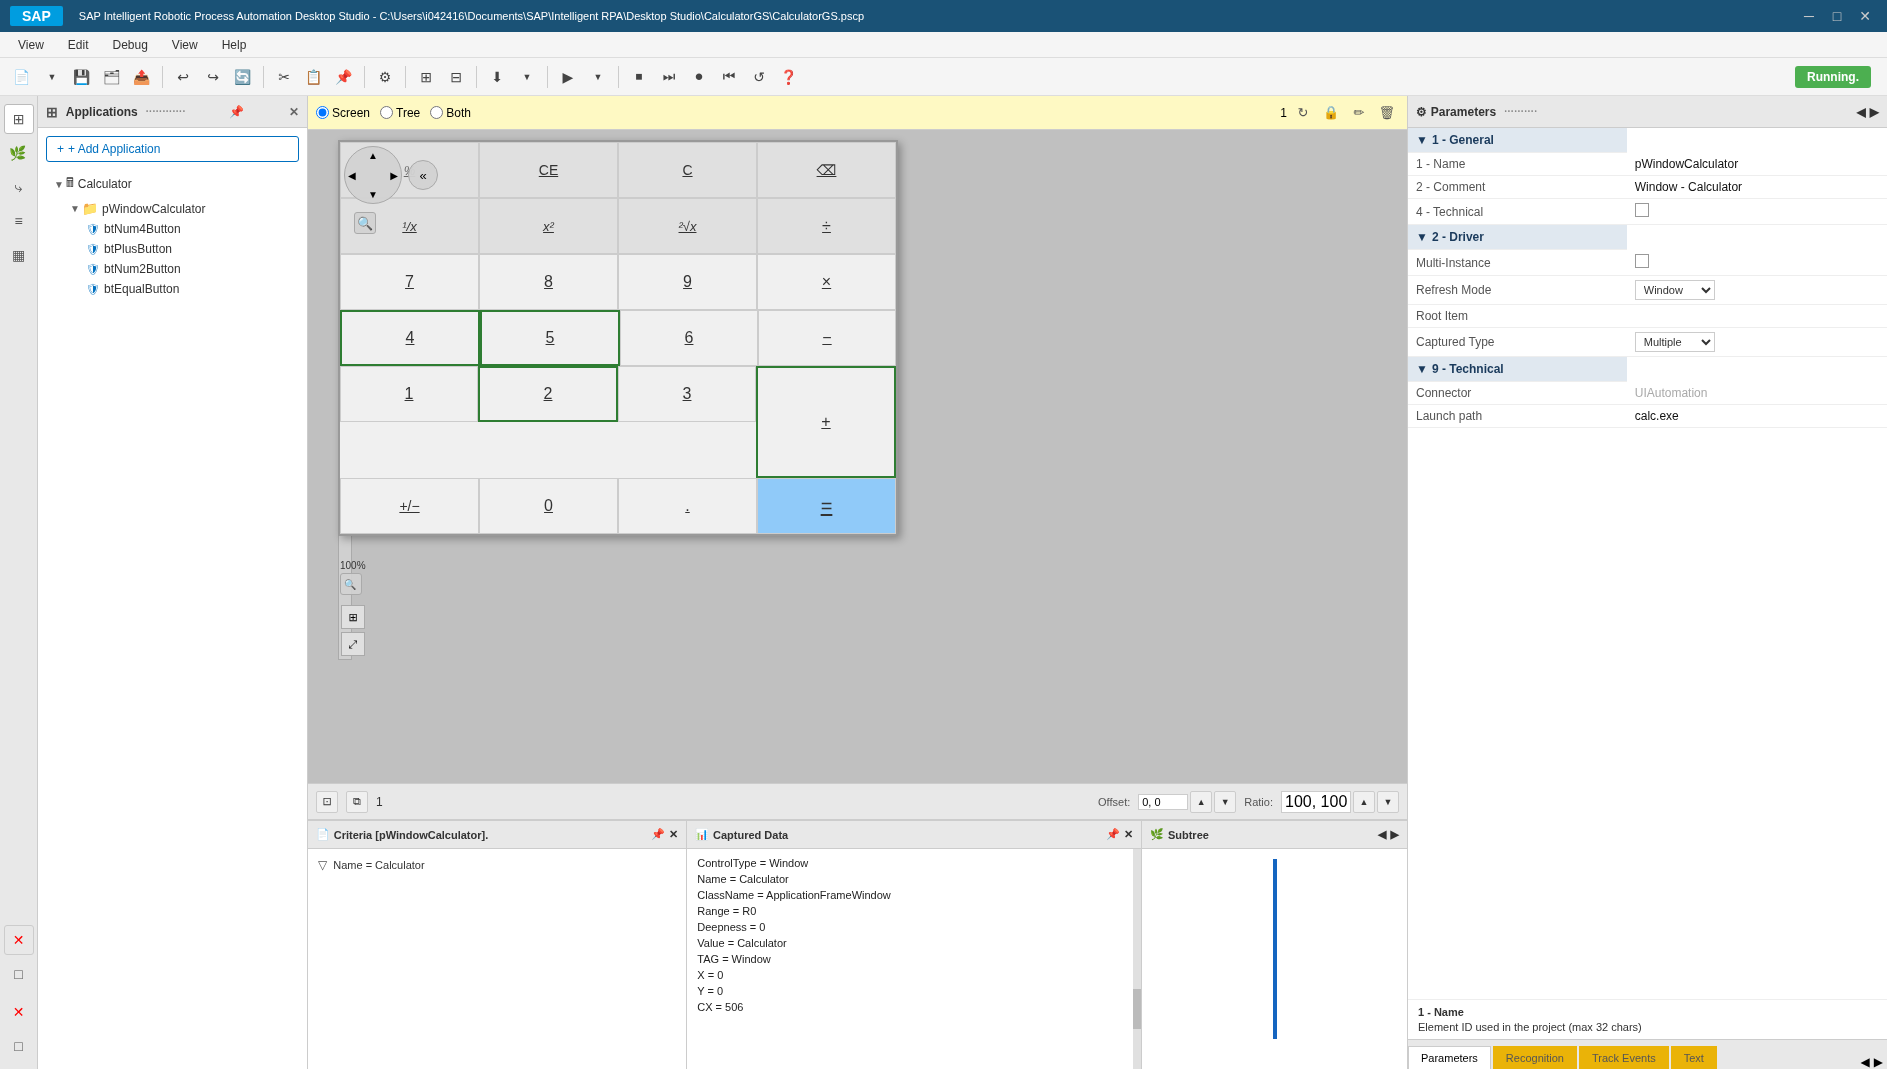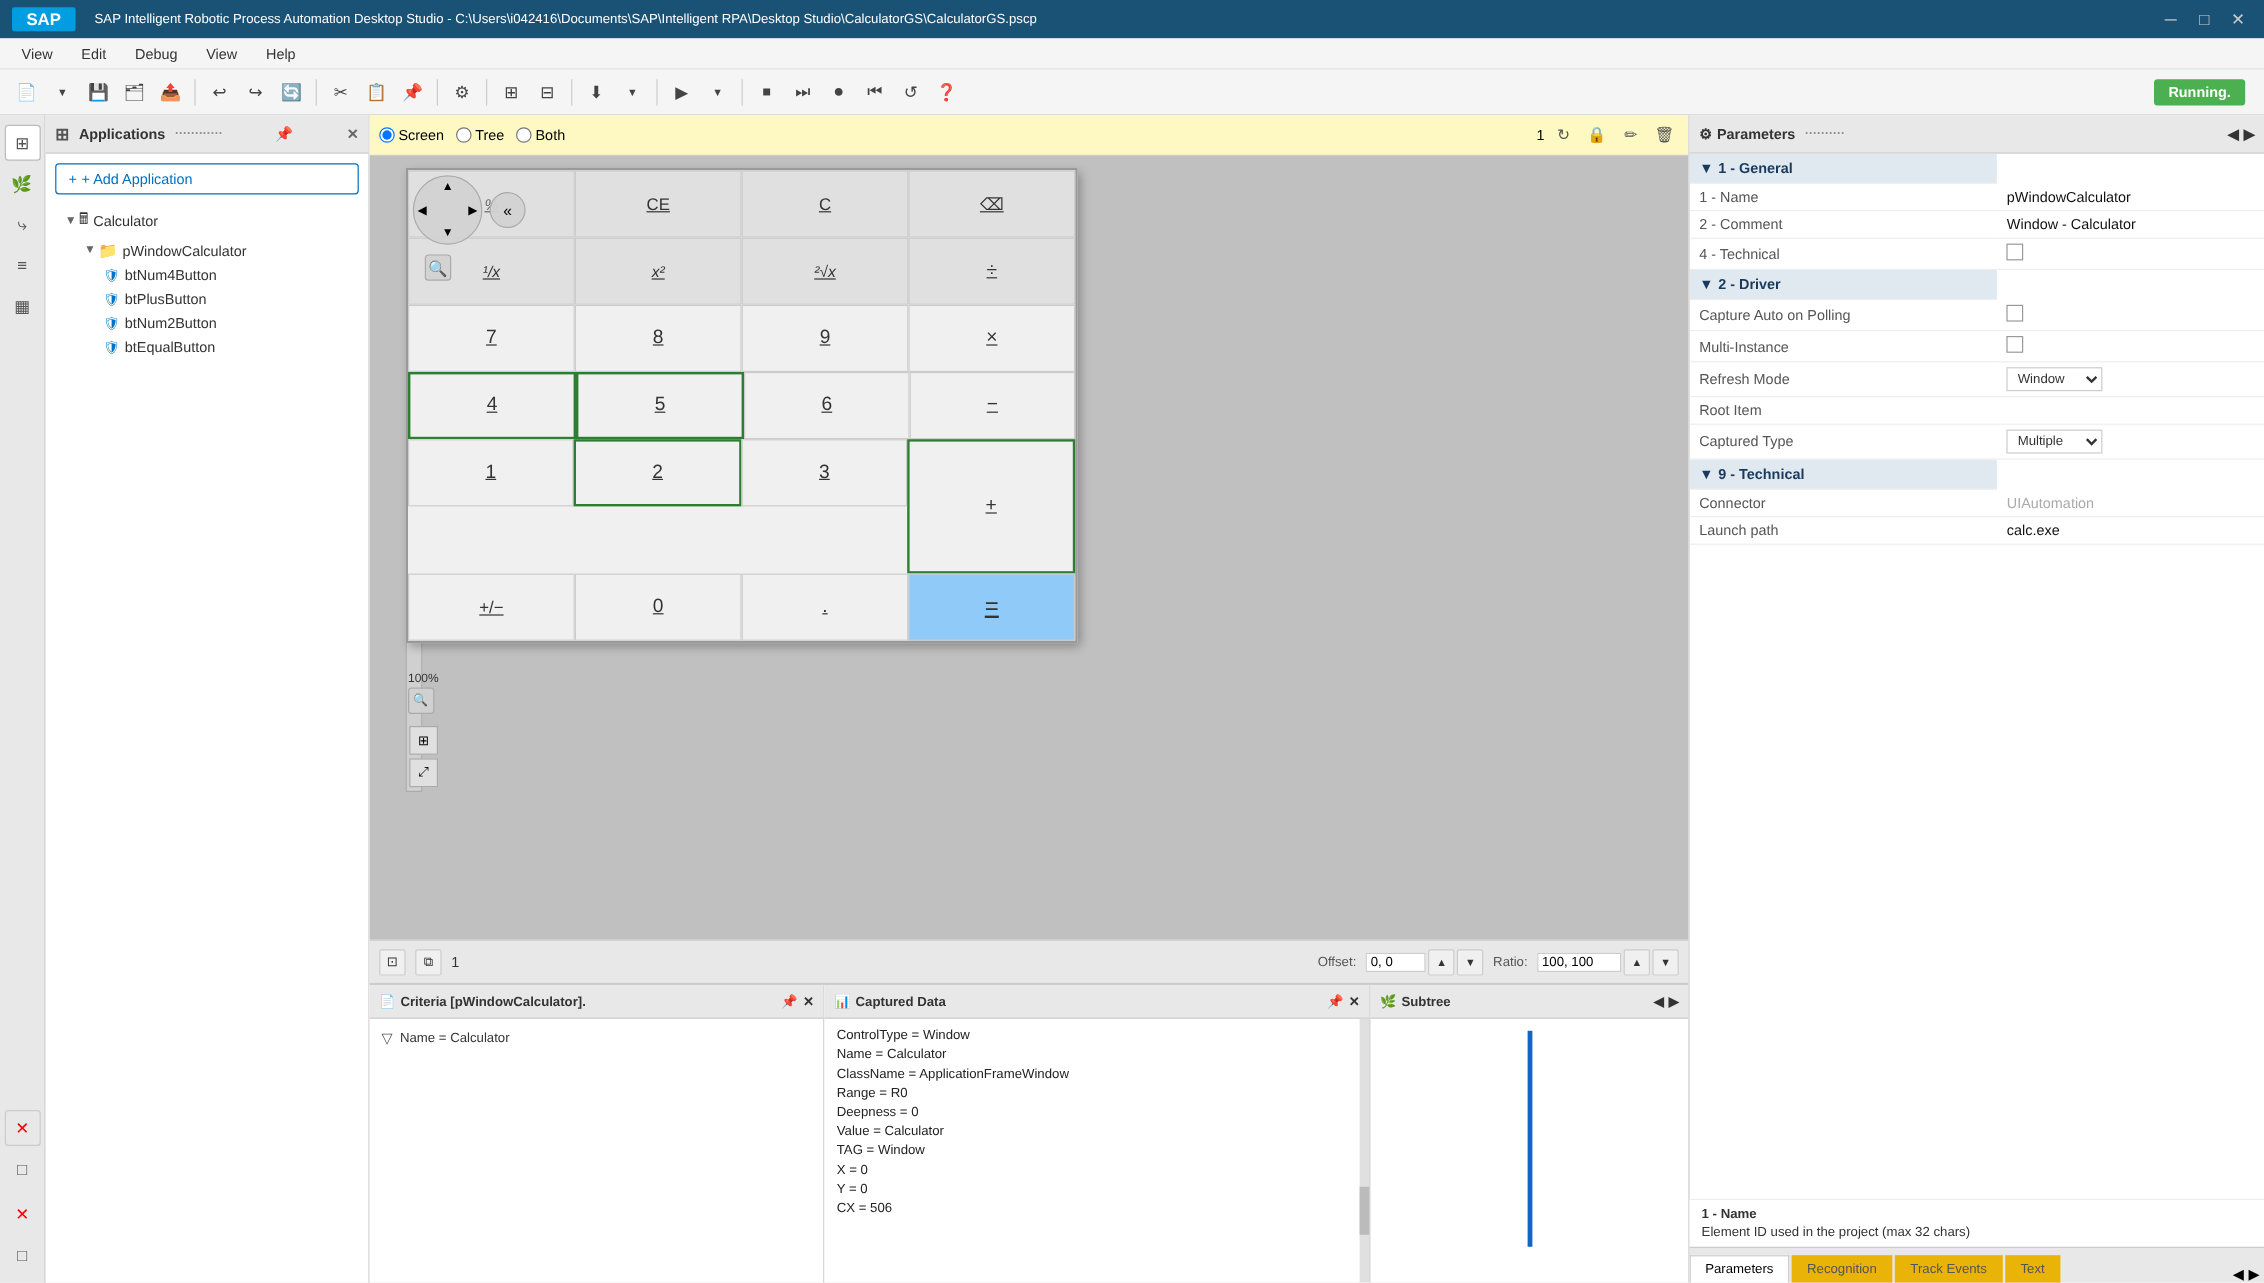--- a/index.html
+++ b/index.html
@@ -555,21 +555,21 @@
       <span>1</span>
       <span style="flex:1"></span>
       <span class="offset-label">Offset:</span>
       <div style="display:flex; align-items:center; gap:2px;">
         <input type="text" style="width: 50px; font-size: 11px; padding: 1px 3px; border: 1px solid rgb(204, 204, 204);" value="0, 0">
         <div class="bt-btn" style="font-size:9px;">▲</div>
         <div class="bt-btn" style="font-size:9px;">▼</div>
       </div>
       <span class="offset-label">Ratio:</span>
       <div style="display:flex; align-items:center; gap:2px;">
-        <input type="text" style="width: 70px; font-size: 11px; padding: 1px 3px; border: 1px solid rgb(204, 204, 204);" value="100, 100">
+        <input type="text" style="width: 70px; font-size: 16px; padding: 1px 3px; border: 1px solid rgb(204, 204, 204);" value="100, 100">
         <div class="bt-btn" style="font-size:9px;">▲</div>
         <div class="bt-btn" style="font-size:9px;">▼</div>
       </div>
     </div>
 
     <div id="bottom-panels">
 
       <div class="bottom-panel">
         <div class="bp-header">
           <span>📄</span>
@@ -655,24 +655,20 @@
             <td><div class="param-checkbox"></div></td>
           </tr>
 
           <tr class="section-header">
             <td colspan="2">
               <span>▼</span>
               <span>2 - Driver</span>
             </td>
           </tr>
           <tr>
-            <td class="param-label">Capture Auto on Polling</td>
-            <td><div class="param-checkbox"></div></td>
-          </tr>
-          <tr>
             <td class="param-label">Multi-Instance</td>
             <td><div class="param-checkbox"></div></td>
           </tr>
           <tr>
             <td class="param-label">Refresh Mode</td>
             <td>
               <select class="select-field">
                 <option>Window</option>
               </select>
             </td>

